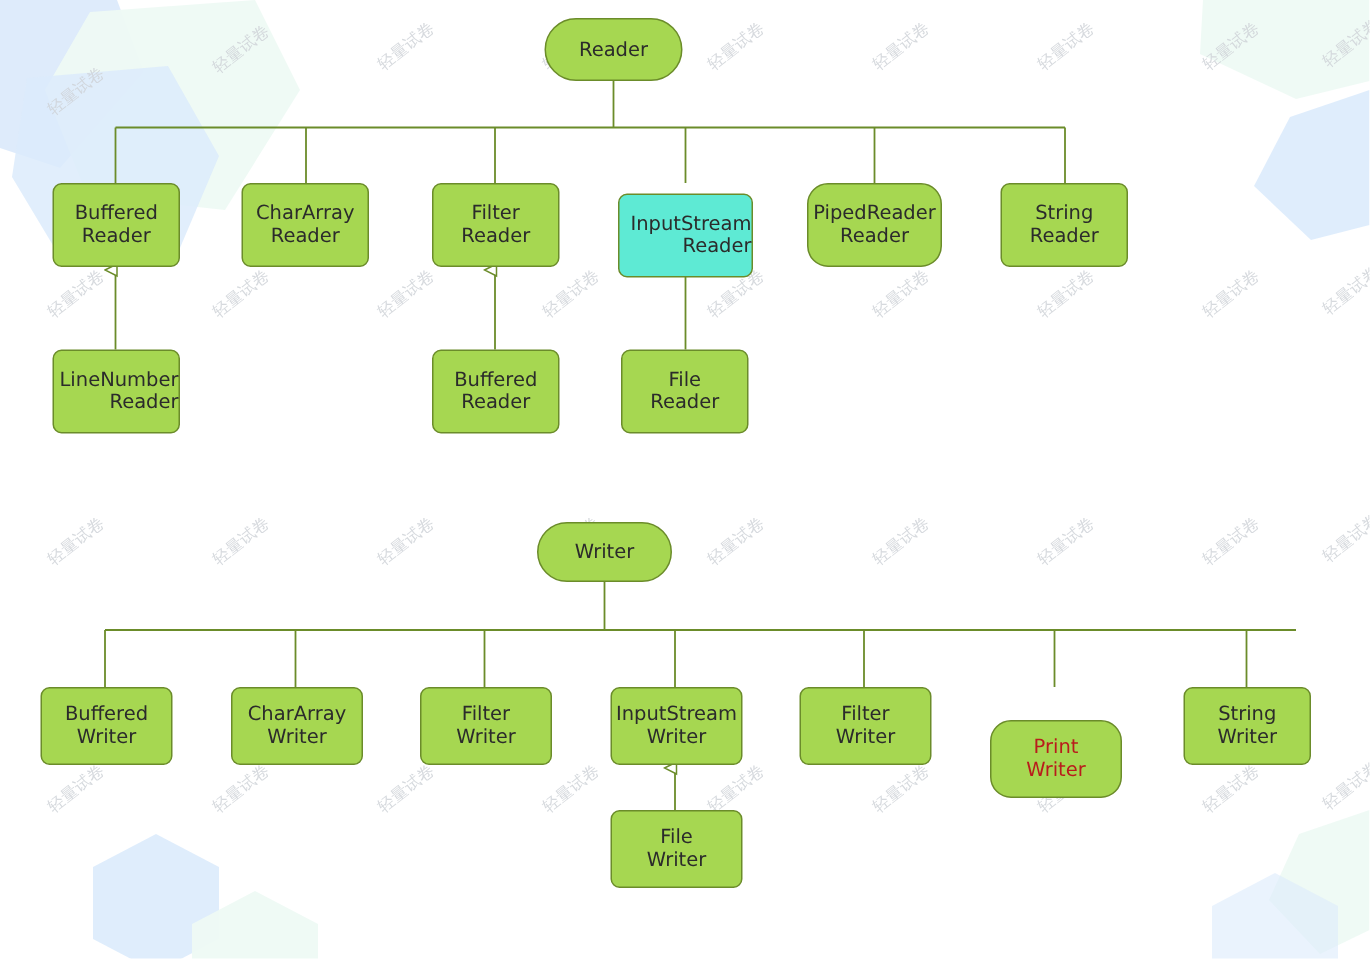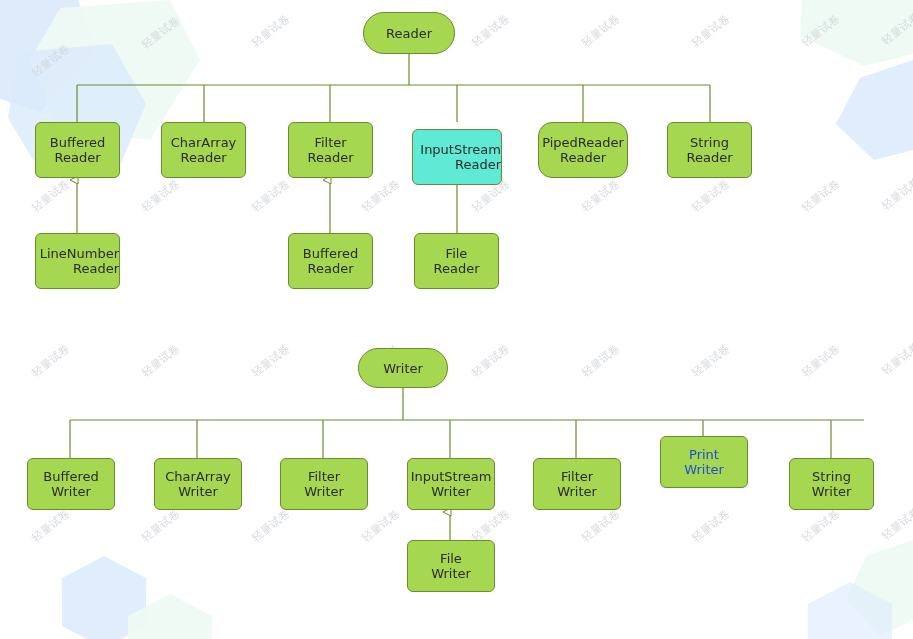--- a/index.html
+++ b/index.html
@@ -187,21 +187,21 @@
         <span class="ln">Writer</span>
       </div>
       <div class="node" style="left: 407px; top: 458px; width: 88px; height: 52px; background: rgb(166, 215, 81); border-color: rgb(107, 140, 42); color: rgb(43, 43, 43);">
         <span class="ln">InputStream</span>
         <span class="ln">Writer</span>
       </div>
       <div class="node" style="left: 533px; top: 458px; width: 88px; height: 52px; background: rgb(166, 215, 81); border-color: rgb(107, 140, 42); color: rgb(43, 43, 43);">
         <span class="ln">Filter</span>
         <span class="ln">Writer</span>
       </div>
-      <div class="node" style="left: 660px; top: 436px; width: 88px; height: 52px; background: rgb(166, 215, 81); border-color: rgb(107, 140, 42); color: #1d4ed8;">
+      <div class="node" style="left: 660px; top: 480px; width: 88px; height: 52px; background: rgb(166, 215, 81); border-color: rgb(107, 140, 42); color: #b91c1c; border-radius: 14px;">
         <span class="ln">Print</span>
         <span class="ln">Writer</span>
       </div>
       <div class="node" style="left: 789px; top: 458px; width: 85px; height: 52px; background: rgb(166, 215, 81); border-color: rgb(107, 140, 42); color: rgb(43, 43, 43);">
         <span class="ln">String</span>
         <span class="ln">Writer</span>
       </div>
       <div class="node" style="left: 407px; top: 540px; width: 88px; height: 52px; background: rgb(166, 215, 81); border-color: rgb(107, 140, 42); color: rgb(43, 43, 43);">
         <span class="ln">File</span>
         <span class="ln">Writer</span>

